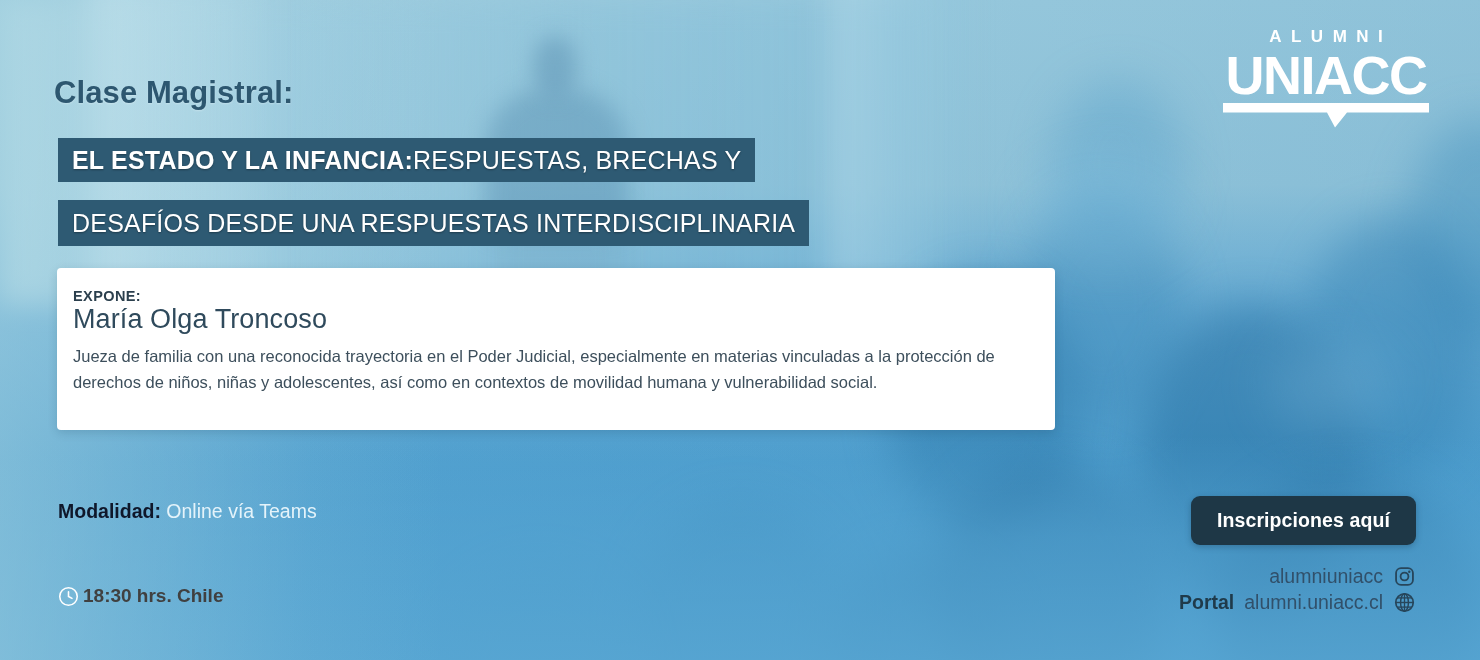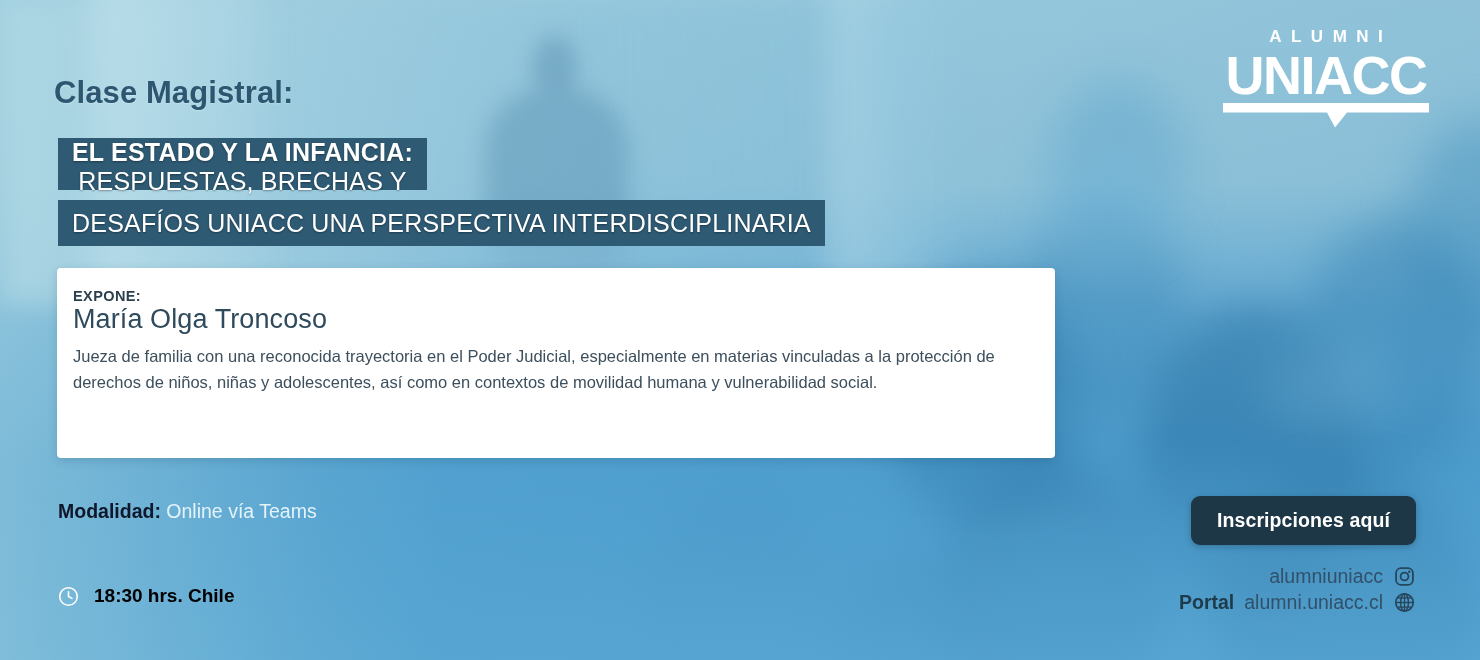--- a/index.html
+++ b/index.html
@@ -115,30 +115,30 @@
     position:absolute;
     background:#2e5a73;
     color:#fff;
     display:flex; align-items:center;
     padding:0 14px;
     font-size:25px;
     letter-spacing:.2px;
     white-space:nowrap;
     text-shadow:0 1px 2px rgba(0,0,0,.35);
   }
-  .band1{ left:58px; top:138px; height:52px;flex-direction:column; }
+  .band1{ left:58px; top:138px; height:44px; }
   .band2{ left:58px; top:200px; height:46px; }
   .band .b-strong{ font-weight:bold; }
   .band .b-rest{ font-weight:normal; }
 
   
   .card{
     position:absolute;
     left:57px; top:268px;
-    width:998px; height:190px;
+    width:998px; height:162px;
     background:#fff;
     border-radius:4px;
     box-shadow:0 3px 10px rgba(20,60,85,.18);
     padding:20px 0 0 16px;
   }
   .card-label{
     font-size:14.5px; font-weight:bold; color:#2b3f4d;
     letter-spacing:.4px;
   }
   .card-name{
@@ -161,22 +161,22 @@
   .modalidad span{ color:#e4f3fa; }
 
   .bigdate{
     position:absolute; left:56px; top:524px;
     font-size:49px; font-weight:bold; color:#fff;
     letter-spacing:-.6px;
   }
 
   .timerow{
     position:absolute; left:58px; top:585px;
-    display:flex; align-items:center; gap:15px;
-    font-size:19px; font-weight:bold; color:#000000;
+    display:flex; align-items:center; gap:4px;
+    font-size:19px; font-weight:bold; color:#404040;
   }
   .clock-icon{ width:21px; height:21px; display:block; }
 
   
   .cta{
     position:absolute; right:64px; top:496px;
     background:#1e3746;
     color:#fff;
     border:none;
     border-radius:9px;
@@ -251,21 +251,21 @@
   <div class="content">
 
     <div class="kicker">Clase Magistral:</div>
 
     <div class="band band1">
       <span class="b-strong">EL ESTADO Y LA INFANCIA:</span>
         <span class="b-rest"> RESPUESTAS, BRECHAS Y</span>
     </div>
 
     <div class="band band2">
-      <span class="b-rest">DESAFÍOS UNIACC UNA PERSPECTIVA INTERDISCIPLINARIA</span>
+      <span class="b-rest">DESAFÍOS DESDE UNA RESPUESTAS INTERDISCIPLINARIA</span>
     </div>
 
     <div class="card">
       <div class="card-label">EXPONE:</div>
       <div class="card-name">María Olga Troncoso</div>
       <div class="card-desc">Jueza de familia con una reconocida trayectoria en el Poder Judicial, especialmente en materias vinculadas a la protección de derechos de niños, niñas y adolescentes, así como en contextos de movilidad humana y vulnerabilidad social.</div>
     </div>
 
     <div class="modalidad">
       <b>Modalidad:</b>

